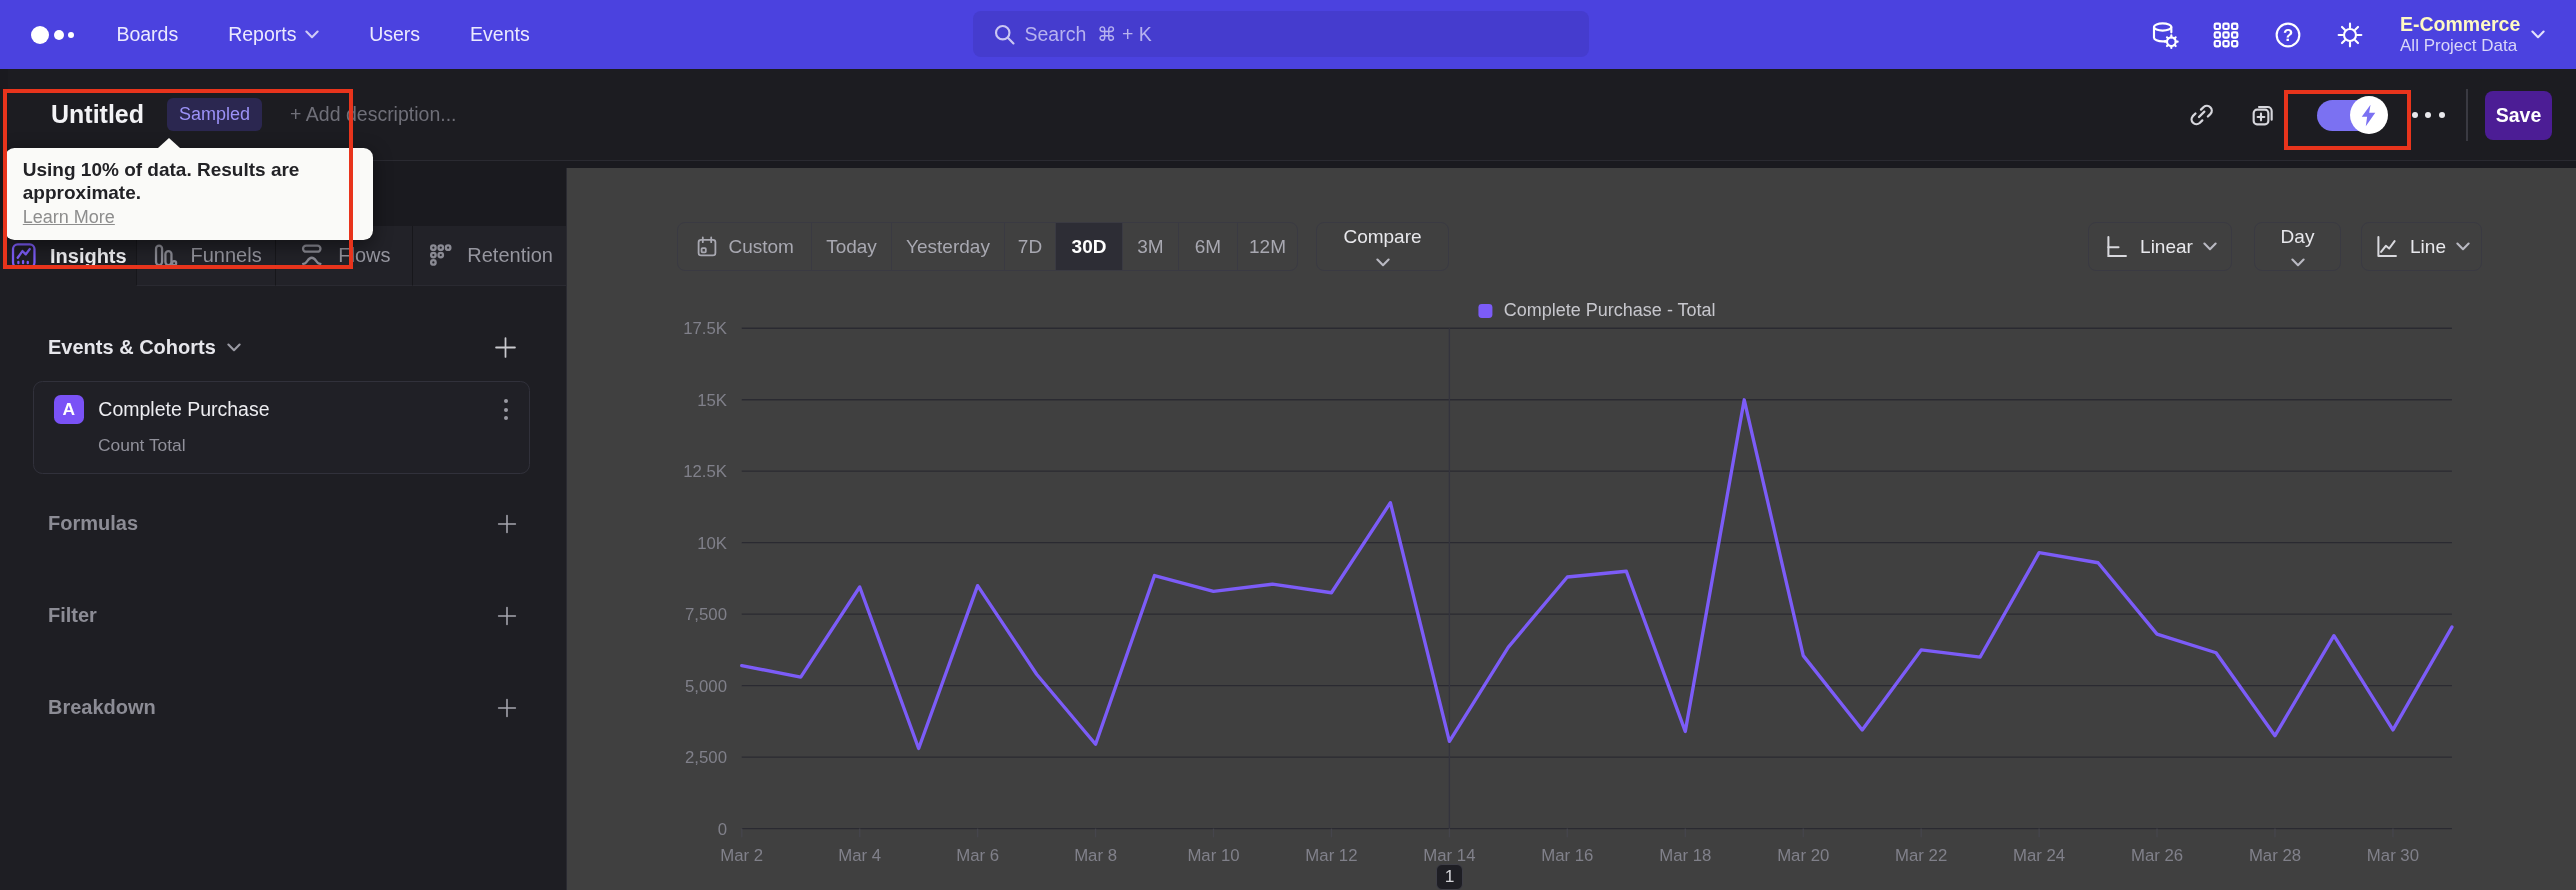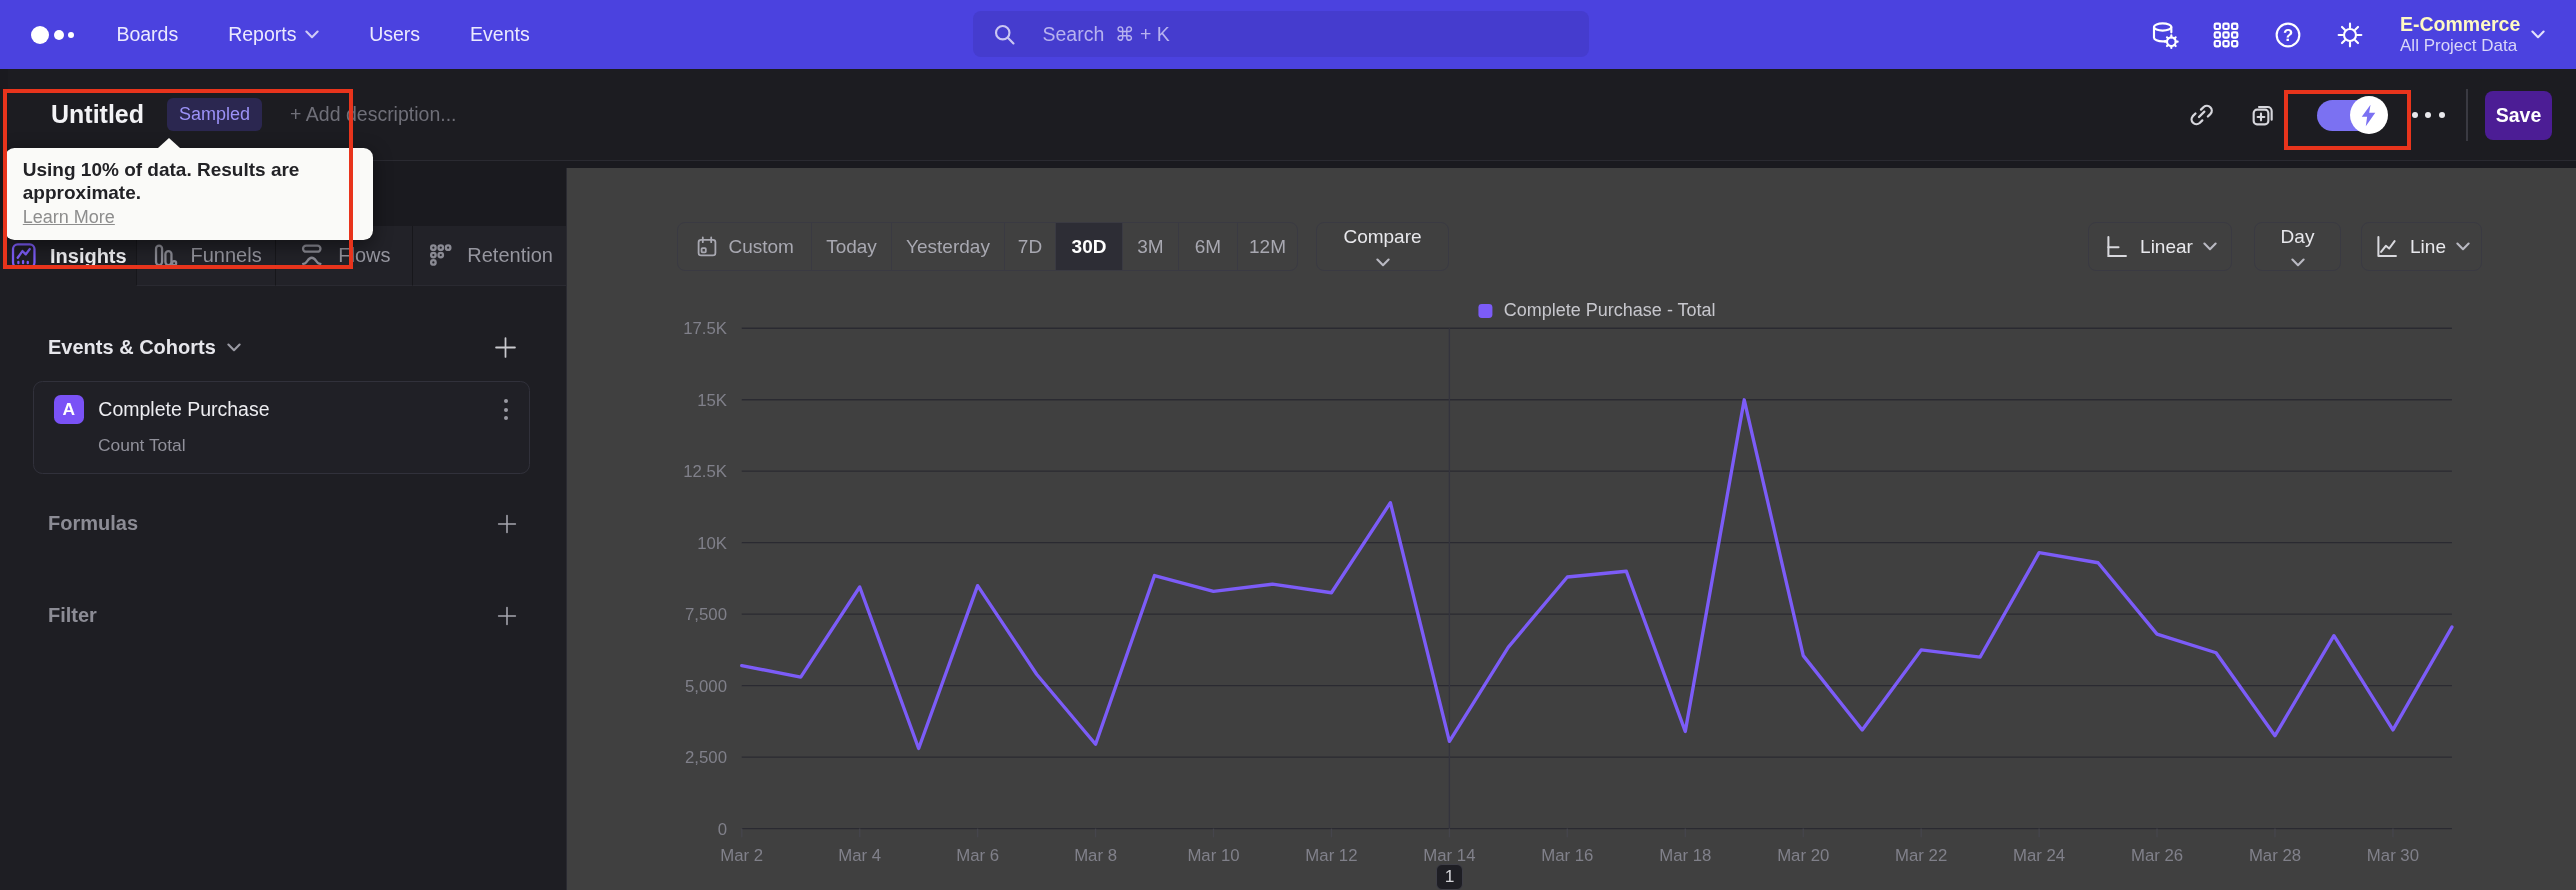--- a/index.html
+++ b/index.html
@@ -26,21 +26,21 @@
   .chev path { fill:none; stroke:currentColor; stroke-width:3; stroke-linecap:round; stroke-linejoin:round; }
   .nav-item .chev { color:#CFCBF6; }
 
   .search-box {
     position:absolute; left:973px; top:11.4px; width:616px; height:46px;
     background:#453CCE; border-radius:8px; display:flex; align-items:center; padding-left:19px;
   }
   .search-box svg { width:25.5px; height:25.5px; }
   .search-input {
     background:transparent; border:none; outline:none; color:#E6E3FB;
-    font-size:19.5px; margin-left:25px; width:537px; font-family:inherit;
+    font-size:19.5px; margin-left:7px; width:537px; font-family:inherit;
   }
   .search-input::placeholder { color:#B7B2EF; opacity:1; }
 
   .nav-right { position:absolute; right:31px; top:0; height:69px; display:flex; align-items:center; gap:30px; }
   .nav-icon { width:32px; height:32px; color:#FFFFFF; cursor:pointer; }
   .nav-icon svg { width:32px; height:32px; }
   .ic { fill:none; stroke:currentColor; stroke-width:3.2; stroke-linecap:round; stroke-linejoin:round; }
   .project { display:flex; align-items:center; gap:10.7px; margin-left:4px; cursor:pointer; }
   .project-name { font-size:19.5px; font-weight:700; color:#fef9c3; line-height:23px; }
   .project-scope { font-size:17px; color:#D9D6F8; line-height:20px; }
@@ -389,20 +389,28 @@
       <div class="section-row row-formulas">
         <span class="label">Formulas</span>
         <span class="plus-sm">
           <svg viewBox="0 0 40 40">
               <path class="plus-line" d="M20 6v28M6 20h28"></path>
             </svg>
         </span>
       </div>
       <div class="section-row row-filter">
         <span class="label">Filter</span>
+        <span class="plus-sm">
+          <svg viewBox="0 0 40 40">
+              <path class="plus-line" d="M20 6v28M6 20h28"></path>
+            </svg>
+        </span>
+      </div>
+      <div class="section-row row-breakdown">
+        <span class="label">Breakdown</span>
         <span class="plus-sm">
           <svg viewBox="0 0 40 40">
               <path class="plus-line" d="M20 6v28M6 20h28"></path>
             </svg>
         </span>
       </div>
     </div>
   </div>
 
   <div class="main">

